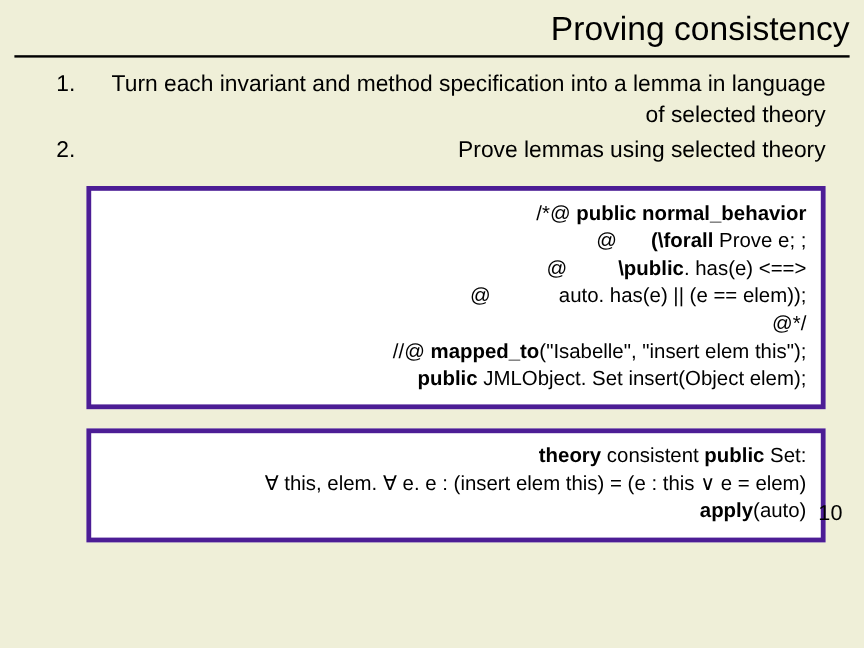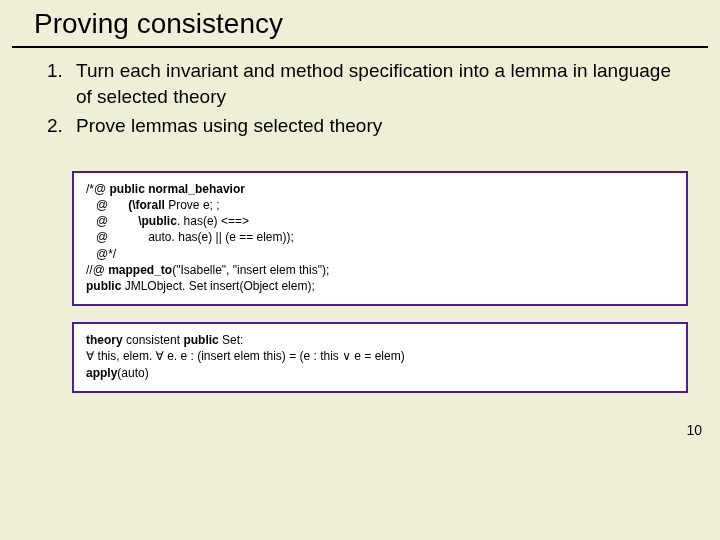--- a/index.html
+++ b/index.html
@@ -11,57 +11,58 @@
     font-family: Arial, Helvetica, sans-serif;
     color: #000;
     overflow: hidden;
     position: relative;
   }
   .slide {
     width: 720px;
     height: 448px;
     position: relative;
     box-sizing: border-box;
+    text-align: right;
   }
   .title {
     font-size: 28px;
     font-weight: normal;
     padding: 8px 0 6px 22px;
     border-bottom: 2px solid #000;
     margin: 0 12px 10px 12px;
     letter-spacing: 0px;
   }
   .content {
     padding: 0 32px 0 42px;
   }
   ol.steps {
     font-size: 19px;
     line-height: 1.35;
-    margin: 8px 0 32px 0;
+    margin: 8px 0 16px 0;
     padding-left: 26px;
   }
   ol.steps li {
     margin-bottom: 4px;
     padding-left: 8px;
   }
   .box {
-    border: 2px solid #4c1d95;
+    border: 4px solid #4c1d95;
     background: #fff;
     margin: 0 0 16px 30px;
     padding: 8px 12px 10px 12px;
-    font-size: 12px;
+    font-size: 17px;
     line-height: 1.35;
   }
   .box .line { white-space: pre; }
   .b { font-weight: bold; }
   .pagenum {
     position: absolute;
     right: 18px;
     bottom: 10px;
-    font-size: 14px;
+    font-size: 18px;
   }
   .sym { font-family: 'Times New Roman', serif; }
 </style>
 </head>
 <body>
 <div class="slide">
 
   <h1 class="title">Proving consistency</h1>
 
   <div class="content">

